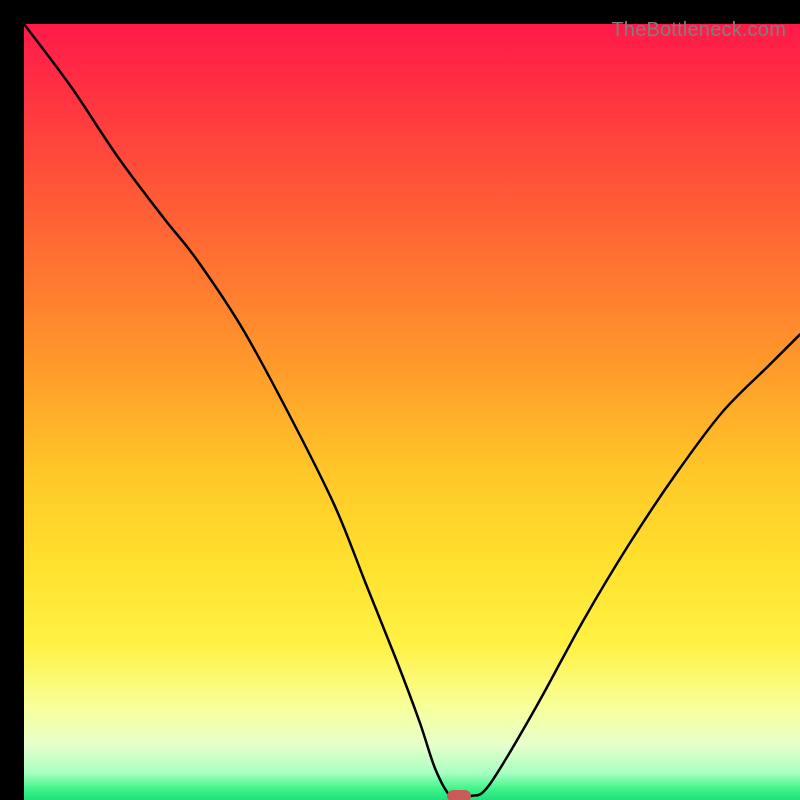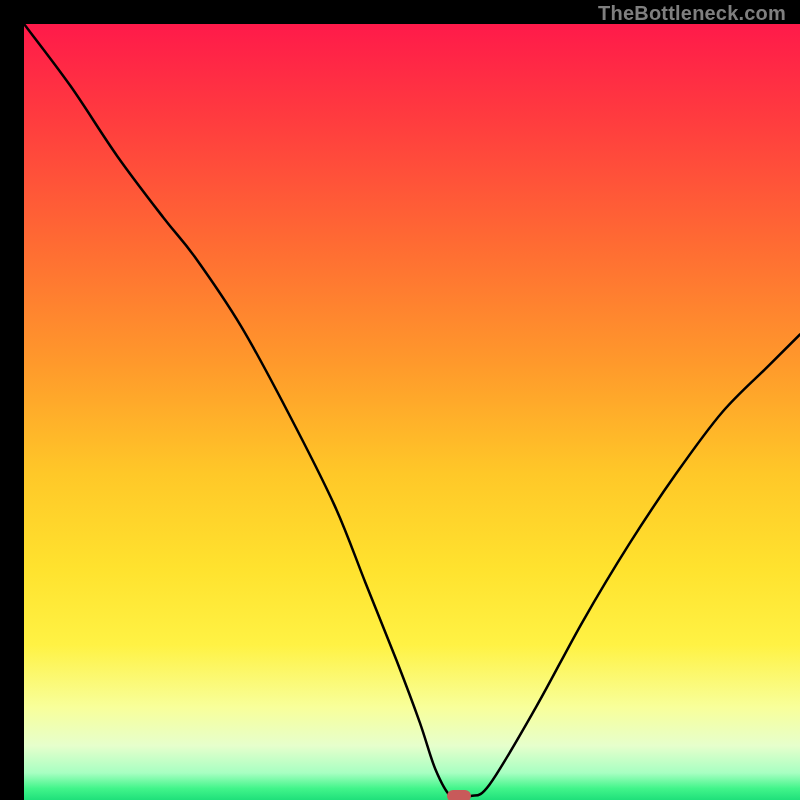--- a/index.html
+++ b/index.html
@@ -22,25 +22,25 @@
   .plot-area {
     position: absolute;
     left: 12px;
     top: 12px;
     width: 776px;
     height: 776px;
     overflow: hidden;
   }
   .watermark {
     position: absolute;
-    top: 2px;
+    top: 18px;
     right: 14px;
     color: #7f7f7f;
     font-size: 20px;
-    font-weight: 700;
+    font-weight: 400;
     letter-spacing: 0.2px;
     z-index: 5;
   }
   .marker {
     position: absolute;
     width: 24px;
     height: 12px;
     border-radius: 6px;
     z-index: 3;
     transform: translate(-50%, -50%);

